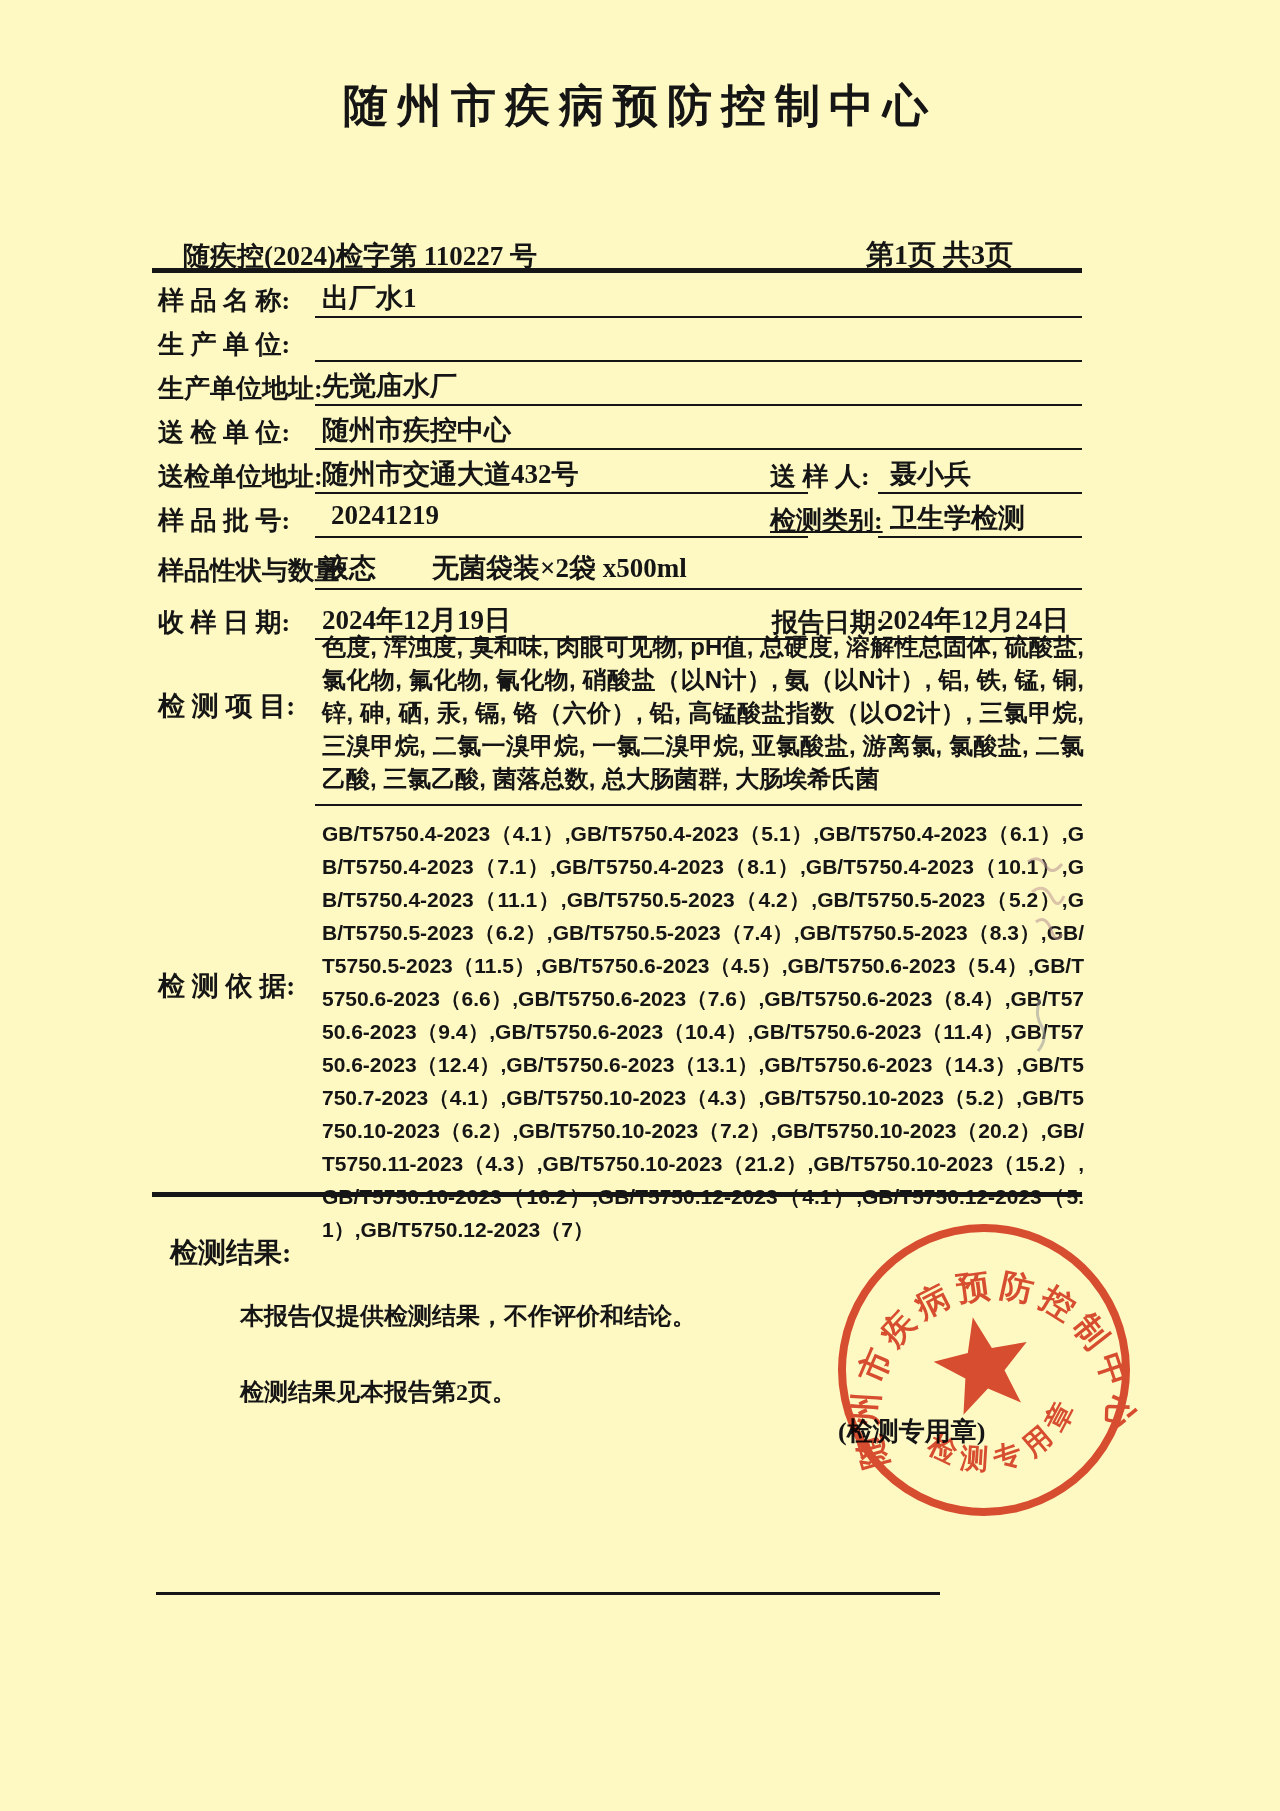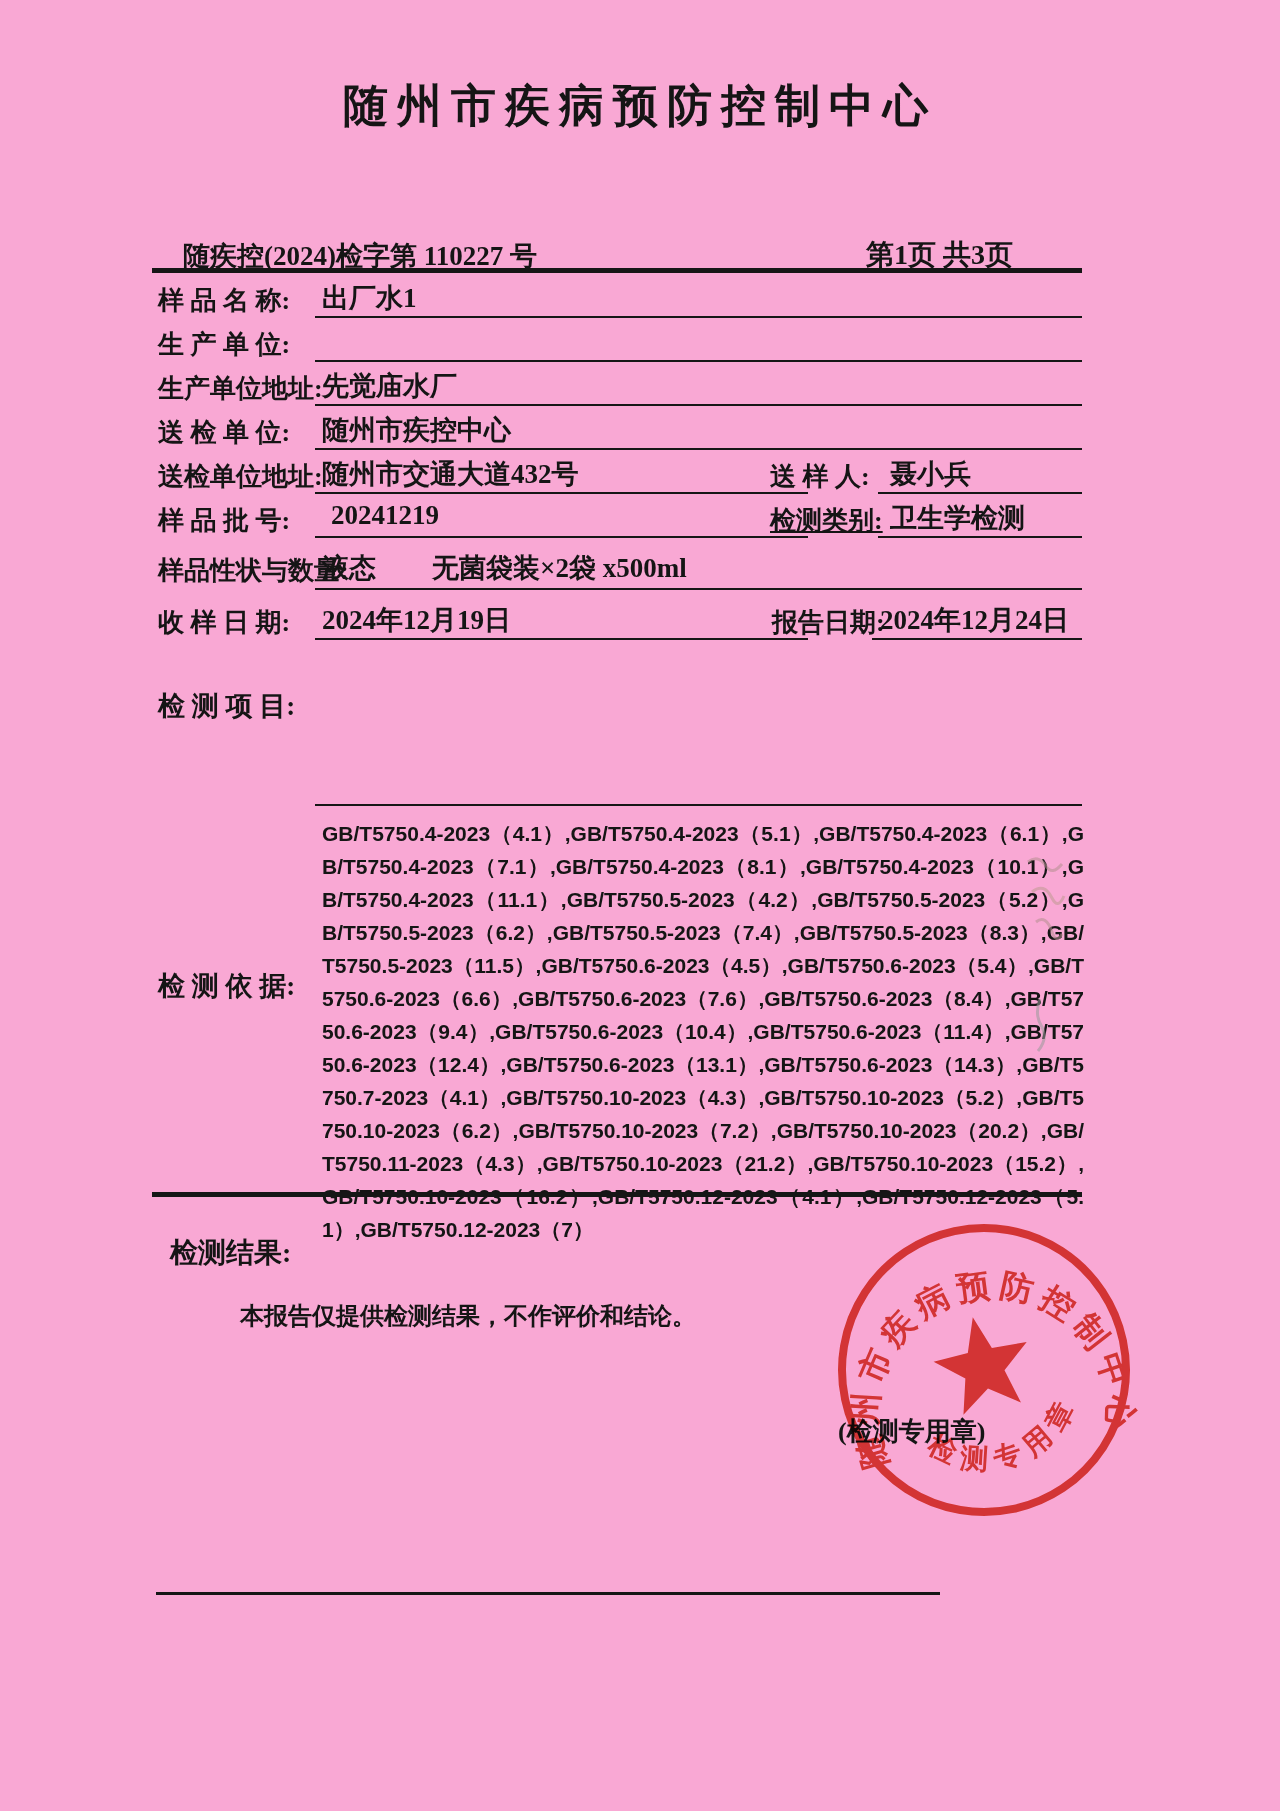--- a/index.html
+++ b/index.html
@@ -1,17 +1,17 @@
 <!DOCTYPE html>
 <html><head>
 <meta charset="utf-8">
 <style>
   html,body{margin:0;padding:0;background:#e8e8e8;}
   .page{
-    position:relative;width:1280px;height:1811px;background:#f9a8d4;
+    position:relative;width:1280px;height:1811px;background:#fef9c3;
     font-family:"Liberation Serif", serif;color:#151515;overflow:hidden;
     margin:0 auto;
   }
   .abs{position:absolute;white-space:nowrap;}
   .org-title{top:76px;left:0;width:100%;text-align:center;font-size:45px;font-weight:700;letter-spacing:9px;}
   .report-title{top:134px;left:0;width:100%;text-align:center;font-size:56px;font-weight:800;letter-spacing:30px;text-indent:30px;}
   .report-no{left:183px;top:238px;font-size:27px;font-weight:700;}
   .page-ind{left:866px;top:236px;font-size:28px;font-weight:700;}
   .rule{position:absolute;background:#161616;}
   .lbl{font-size:26px;font-weight:700;}
@@ -70,28 +70,30 @@
   <div class="rule" style="left:315px;top:588px;width:767px;height:2px;"></div>
 
   <div class="abs lbl" style="left:158px;top:605px;">收 样 日 期:</div>
   <div class="abs val" style="left:322px;top:602px;">2024年12月19日</div>
   <div class="rule" style="left:315px;top:638px;width:493px;height:2px;"></div>
   <div class="abs lbl" style="left:772px;top:605px;">报告日期:</div>
   <div class="abs val" style="left:880px;top:602px;">2024年12月24日</div>
   <div class="rule" style="left:872px;top:638px;width:210px;height:2px;"></div>
 
   <div class="abs lbl" style="left:158px;top:688px;font-size:27px;">检 测 项 目:</div>
+  <div class="para items-block">色度, 浑浊度, 臭和味, 肉眼可见物, pH值, 总硬度, 溶解性总固体, 硫酸盐, 氯化物, 氟化物, 氰化物, 硝酸盐（以N计）, 氨（以N计）, 铝, 铁, 锰, 铜, 锌, 砷, 硒, 汞, 镉, 铬（六价）, 铅, 高锰酸盐指数（以O2计）, 三氯甲烷, 三溴甲烷, 二氯一溴甲烷, 一氯二溴甲烷, 亚氯酸盐, 游离氯, 氯酸盐, 二氯乙酸, 三氯乙酸, 菌落总数, 总大肠菌群, 大肠埃希氏菌</div>
   <div class="rule" style="left:315px;top:804px;width:767px;height:2px;"></div>
 
   <div class="abs lbl" style="left:158px;top:968px;font-size:27px;">检 测 依 据:</div>
   <div class="para basis-block">GB/T5750.4-2023（4.1）,GB/T5750.4-2023（5.1）,GB/T5750.4-2023（6.1）,GB/T5750.4-2023（7.1）,GB/T5750.4-2023（8.1）,GB/T5750.4-2023（10.1）,GB/T5750.4-2023（11.1）,GB/T5750.5-2023（4.2）,GB/T5750.5-2023（5.2）,GB/T5750.5-2023（6.2）,GB/T5750.5-2023（7.4）,GB/T5750.5-2023（8.3）,GB/T5750.5-2023（11.5）,GB/T5750.6-2023（4.5）,GB/T5750.6-2023（5.4）,GB/T5750.6-2023（6.6）,GB/T5750.6-2023（7.6）,GB/T5750.6-2023（8.4）,GB/T5750.6-2023（9.4）,GB/T5750.6-2023（10.4）,GB/T5750.6-2023（11.4）,GB/T5750.6-2023（12.4）,GB/T5750.6-2023（13.1）,GB/T5750.6-2023（14.3）,GB/T5750.7-2023（4.1）,GB/T5750.10-2023（4.3）,GB/T5750.10-2023（5.2）,GB/T5750.10-2023（6.2）,GB/T5750.10-2023（7.2）,GB/T5750.10-2023（20.2）,GB/T5750.11-2023（4.3）,GB/T5750.10-2023（21.2）,GB/T5750.10-2023（15.2）,GB/T5750.10-2023（16.2）,GB/T5750.12-2023（4.1）,GB/T5750.12-2023（5.1）,GB/T5750.12-2023（7）</div>
   <div class="rule" style="left:152px;top:1192px;width:930px;height:5px;"></div>
 
   <div class="abs results-lbl">检测结果:</div>
   <div class="abs note" style="left:240px;top:1300px;">本报告仅提供检测结果，不作评价和结论。</div>
+  <div class="abs note" style="left:240px;top:1376px;">检测结果见本报告第2页。</div>
 
   <div class="abs caption">(检测专用章)</div>
 
   <svg class="stamp" viewBox="0 0 308 308">
     <g fill="none" stroke="#d5402e">
       <circle cx="154" cy="154" r="142" stroke-width="8"></circle>
     </g>
     <defs>
       <path id="topArc" d="M 42,228 A 116 116 0 1 1 266,228" fill="none"></path>
       <path id="botArc" d="M 73,209 A 97 97 0 0 0 235,209" fill="none"></path>

